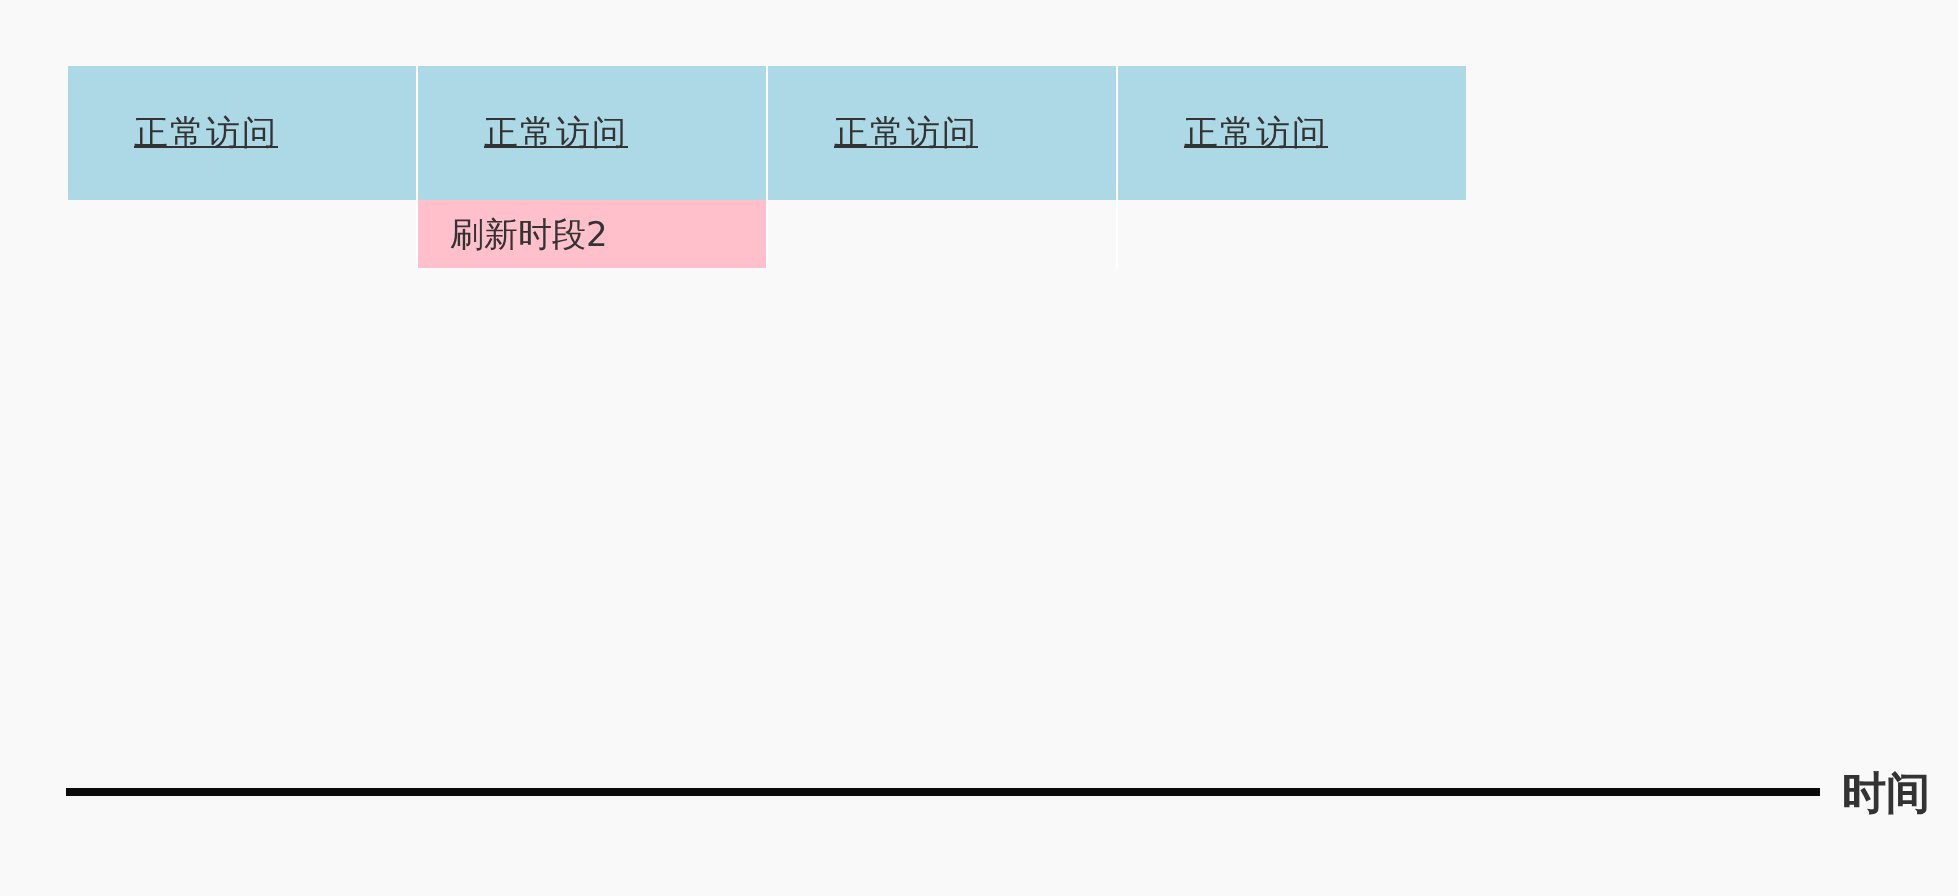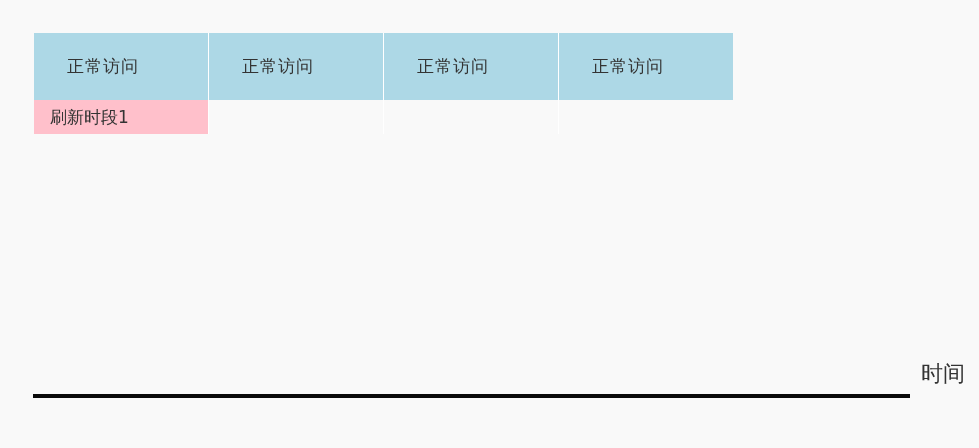--- a/index.html
+++ b/index.html
@@ -39,60 +39,62 @@
   .access{
     height:67px;
     background:var(--access-fill);
     display:flex;
     align-items:center;
     padding-left:33px;
     font-size:17px;
     color:var(--text-color);
     letter-spacing:1px;
     white-space:nowrap;
+    text-decoration:underline;
   }
   .refresh{
     height:34px;
     background:var(--refresh-fill);
     display:flex;
     align-items:center;
     padding-left:16px;
     font-size:17px;
     color:var(--text-color);
     white-space:nowrap;
   }
   .axis-line{
     position:absolute;
     left:33px;top:394px;
     width:877px;height:4px;
     background:var(--axis-color);
   }
   .axis-label{
     position:absolute;
-    left:921px;top:359px;
+    left:921px;top:383px;
     height:30px;line-height:30px;
     font-size:22px;
     color:var(--text-color);
     white-space:nowrap;
+    font-weight:bold;
   }
 </style>
 </head>
 <body>
 
 <div class="canvas">
 
   <div class="strip">
 
     <div class="col">
       <div class="access">正常访问</div>
-      <div class="refresh">刷新时段1</div>
     </div>
 
     <div class="col">
       <div class="access">正常访问</div>
+      <div class="refresh">刷新时段2</div>
     </div>
 
     <div class="col">
       <div class="access">正常访问</div>
     </div>
 
     <div class="col">
       <div class="access">正常访问</div>
     </div>
 

